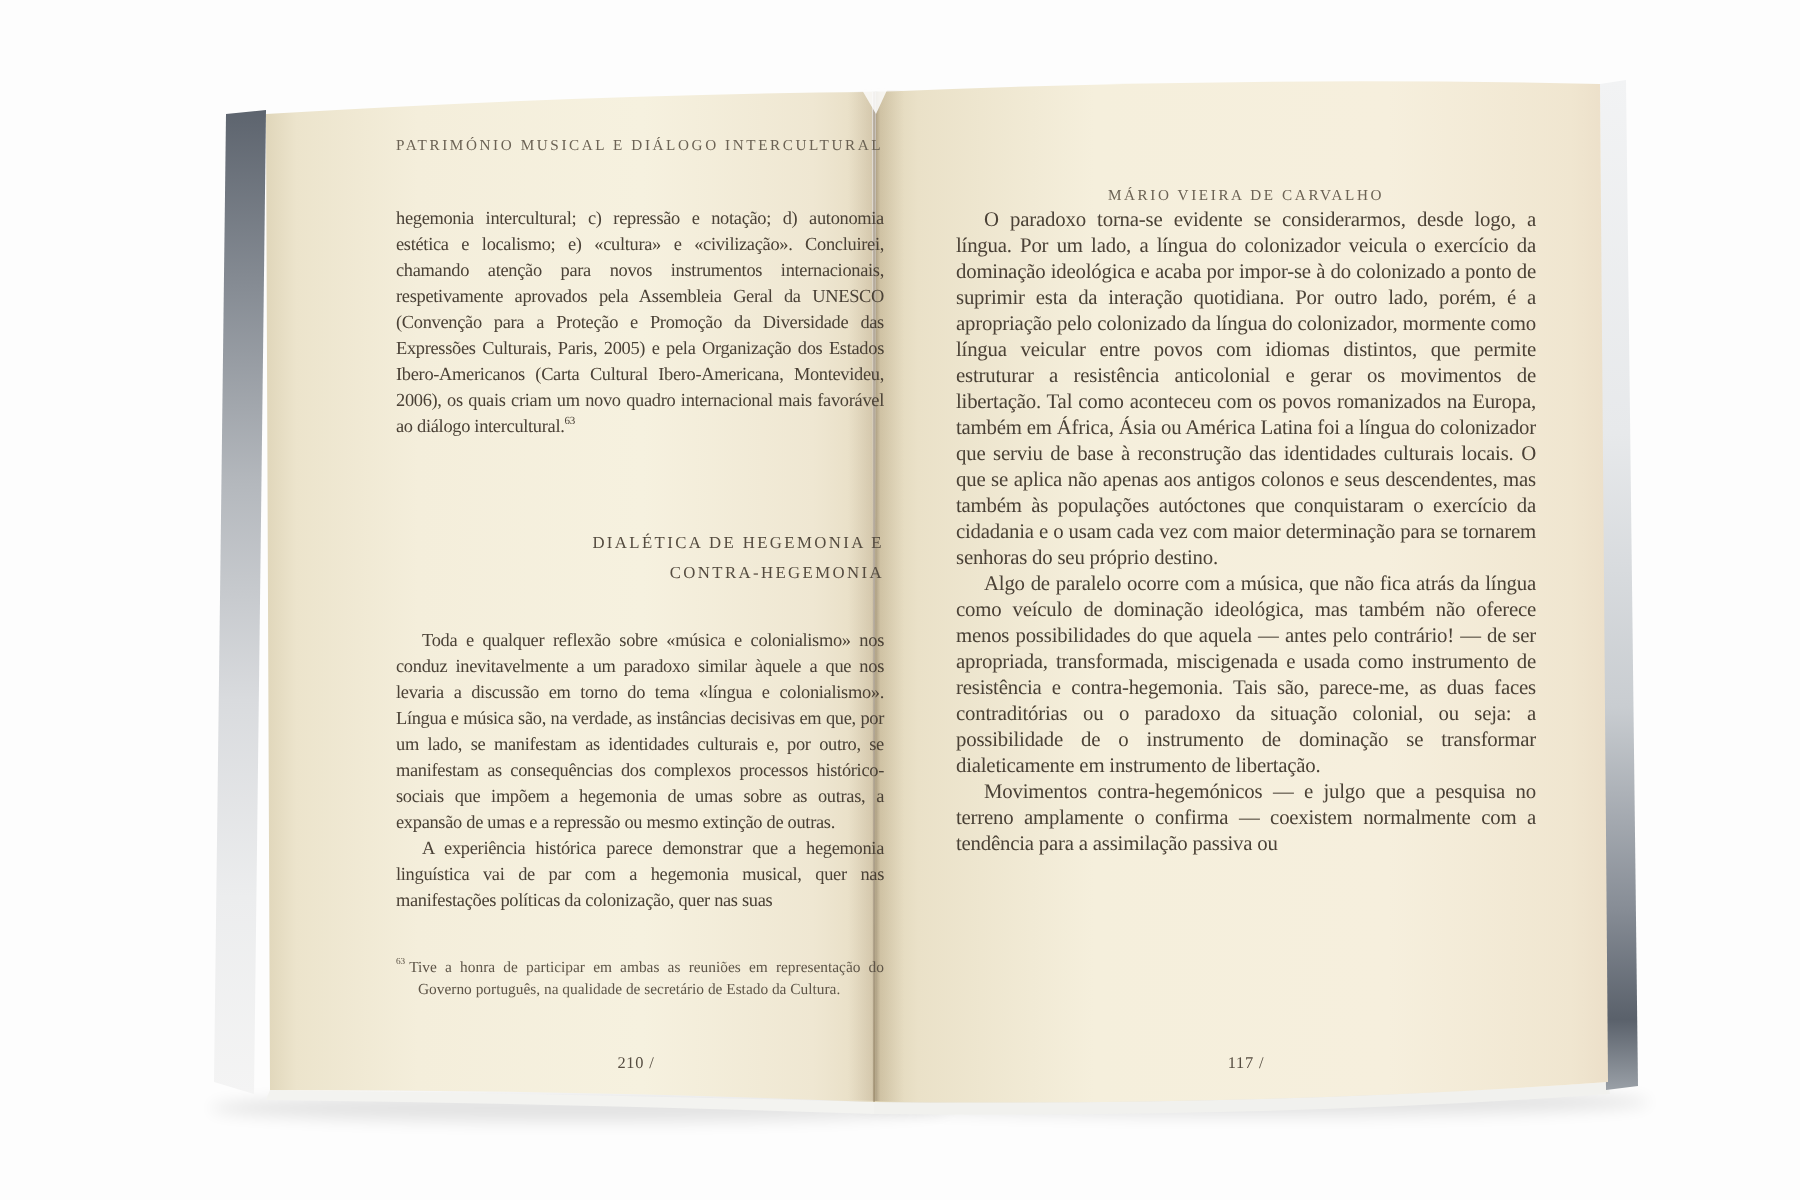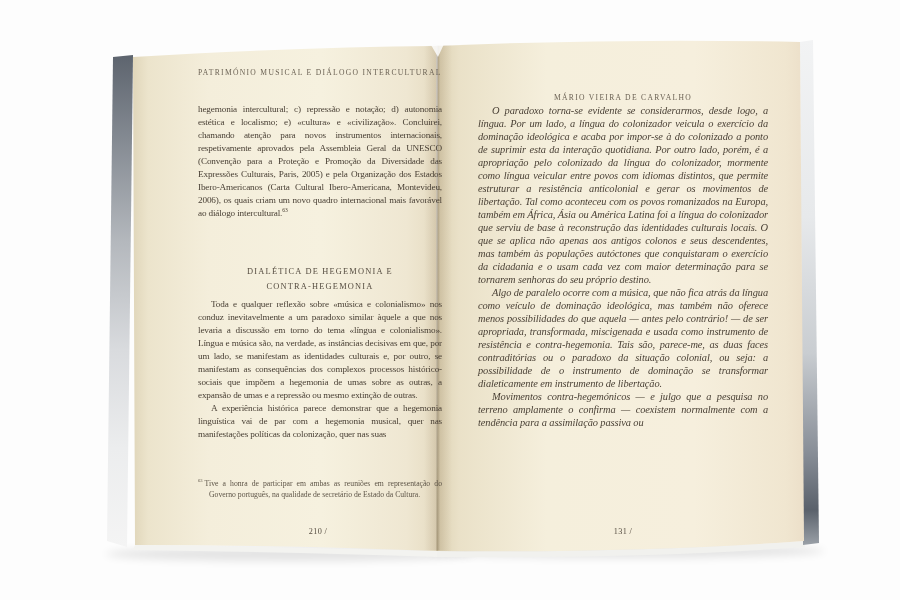--- a/index.html
+++ b/index.html
@@ -6,25 +6,25 @@
     background:#ffffff;font-family:"Liberation Serif",serif;}
   .stage{position:relative;width:900px;height:600px;background:#fdfdfd;}
   .book-art{position:absolute;left:0;top:0;width:900px;height:600px;display:block;}
   .txt{position:absolute;color:#4a4136;}
   .run-head{font-size:7.6px;letter-spacing:1.3px;color:#6b6254;text-align:center;white-space:nowrap;}
   .body-col{text-align:justify;}
   .left-col{left:198px;top:103px;width:244px;font-size:9.2px;line-height:13px;letter-spacing:-0.15px;}
   .right-col{left:478px;top:104px;width:290px;font-size:10.4px;line-height:13px;letter-spacing:-0.1px;}
   .para{margin:0;text-align:justify;}
   .para.indent{text-indent:13px;}
-  .right-col .para.indent{text-indent:14px;font-style:italic;}
+  .right-col .para.indent{text-indent:14px;}
   .it{}
   sup{font-size:0.6em;line-height:0;vertical-align:super;}
-  .sec-heading{text-align:center;font-size:8.4px;letter-spacing:1.2px;color:#554c40;
-    line-height:15px;margin-top:44px;margin-bottom:4px;text-indent:0;}
+  .sec-heading{text-align:right;font-size:8.4px;letter-spacing:1.2px;color:#554c40;
+    line-height:15px;margin-top:44px;margin-bottom:20px;text-indent:0;}
   .footnote{left:198px;top:479px;width:244px;font-size:7.7px;line-height:10.6px;
     color:#5d5447;text-align:justify;padding-left:11px;text-indent:-11px;box-sizing:border-box;}
   .footnote sup{margin-right:2px;}
   .page-num{top:527px;font-size:8.2px;color:#564d41;text-align:center;letter-spacing:0.4px;}
   .page-num.l{left:198px;width:240px;}
   .page-num.r{left:478px;width:290px;}
 </style>
 </head>
 <body>
 
@@ -112,15 +112,15 @@
   <div class="txt page-num l">210 /</div>
 
   <div class="txt run-head" style="left:478px;top:60px;width:290px;margin-top:33px;">MÁRIO VIEIRA DE CARVALHO</div>
 
   <div class="txt body-col right-col">
       <div class="para indent"><span>O paradoxo torna-se evidente se considerarmos, desde logo, a língua. Por um lado, a língua do colonizador veicula o exercício da dominação ideológica e acaba por impor-se à do colonizado a ponto de suprimir esta da interação quotidiana. Por outro lado, porém, é a apropriação pelo colonizado da língua do colonizador, mormente como língua veicular entre povos com idiomas distintos, que permite estruturar a resistência anticolonial e gerar os movimentos de libertação. Tal como aconteceu com os povos romanizados na Europa, também em África, Ásia ou América Latina foi a língua do colonizador que serviu de base à reconstrução das identidades culturais locais. O que se aplica não apenas aos antigos colonos e seus descendentes, mas também às populações autóctones que conquistaram o exercício da cidadania e o usam cada vez com maior determinação para se tornarem senhoras do seu próprio destino.</span></div>
       <div class="para indent"><span>Algo de paralelo ocorre com a música, que não fica atrás da língua como veículo de dominação ideológica, mas também não oferece menos possibilidades do que aquela — antes pelo contrário! — de ser apropriada, transformada, miscigenada e usada como instrumento de resistência e contra-hegemonia. Tais são, parece-me, as duas faces contraditórias ou o paradoxo da situação colonial, ou seja: a possibilidade de o instrumento de dominação se transformar dialeticamente em instrumento de libertação.</span></div>
       <div class="para indent"><span>Movimentos contra-hegemónicos — e julgo que a pesquisa no terreno amplamente o confirma — coexistem normalmente com a tendência para a assimilação passiva ou</span></div>
     </div>
 
-  <div class="txt page-num r">131 /</div>
+  <div class="txt page-num r">117 /</div>
 
 </div>
 
 </body></html>

